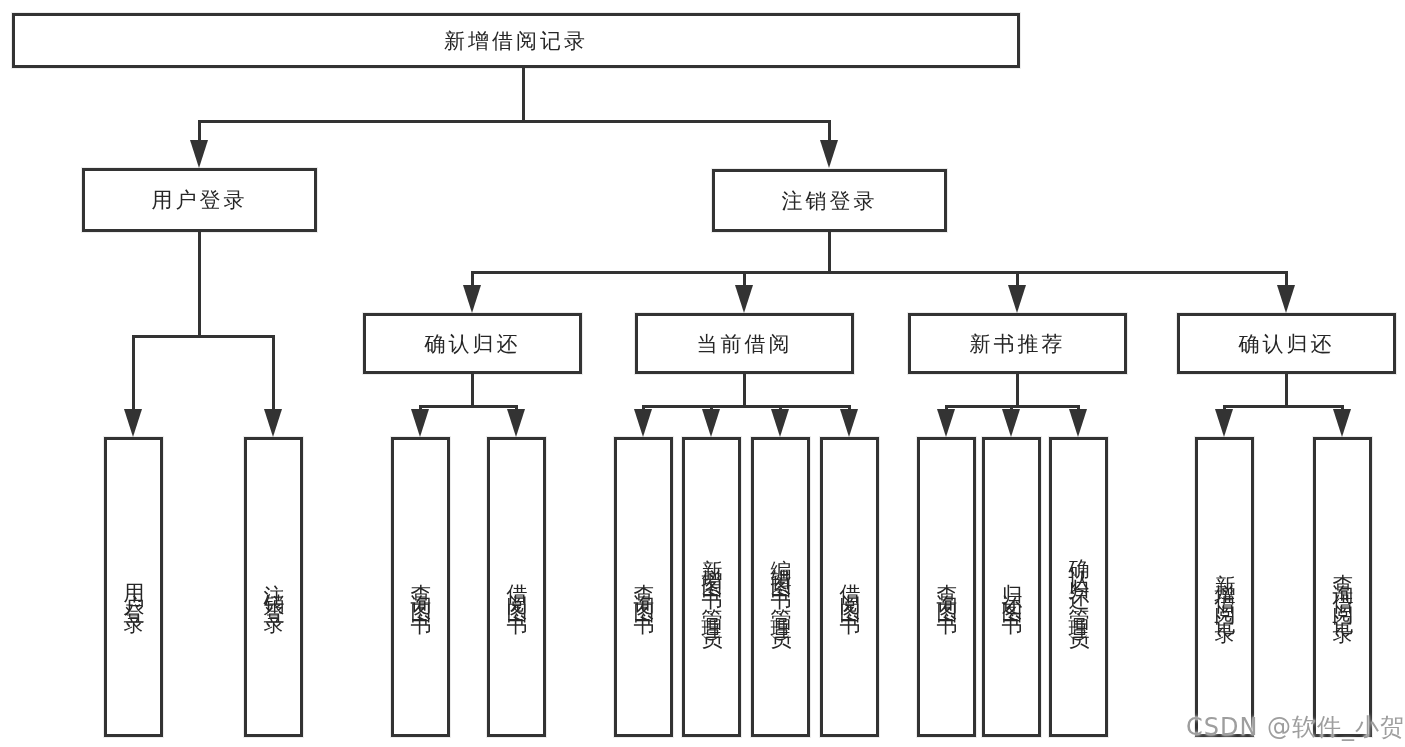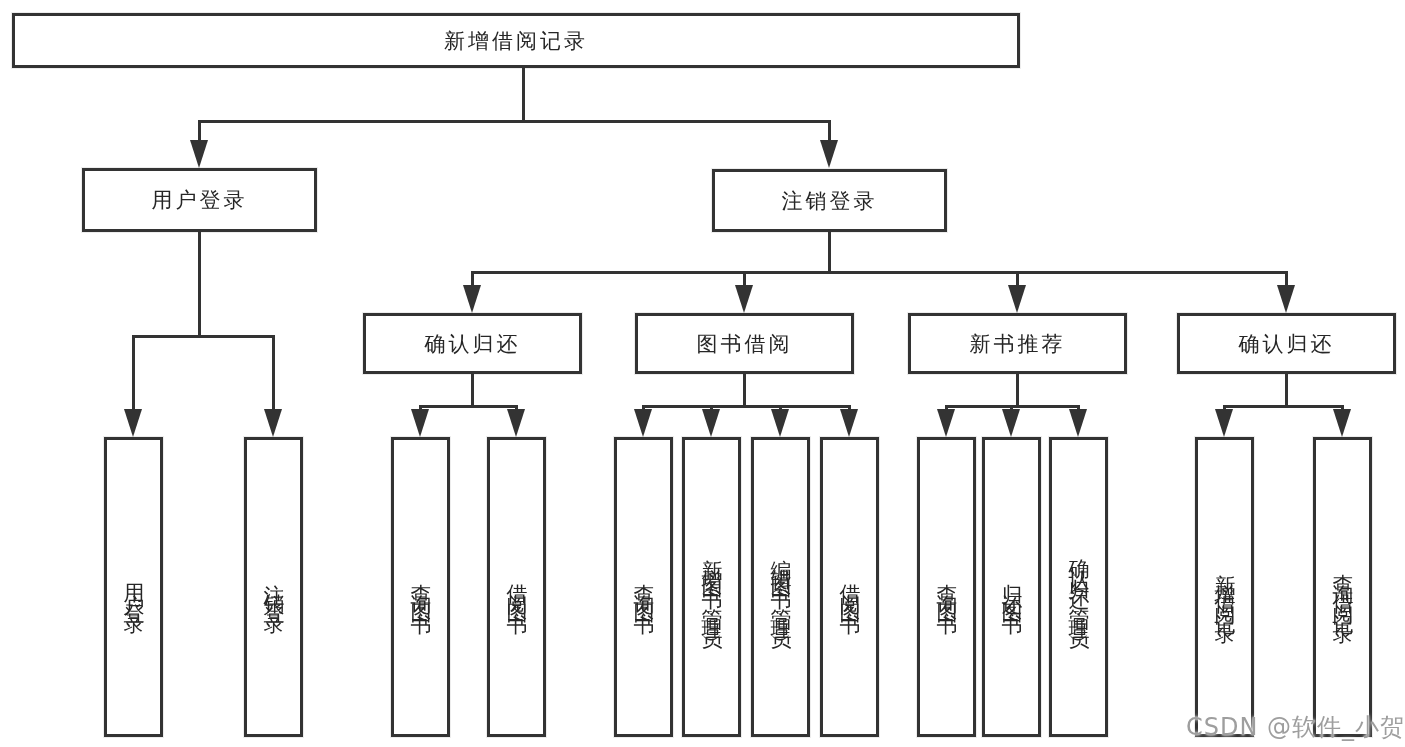--- a/index.html
+++ b/index.html
@@ -81,21 +81,21 @@
   <i class="ah" style="left:744px;top:285px"></i>
   <i class="vl" style="left:1015.5px;top:272px;height:16px"></i>
   <i class="ah" style="left:1017px;top:285px"></i>
   <i class="vl" style="left:1284.5px;top:272px;height:16px"></i>
   <i class="ah" style="left:1286px;top:285px"></i>
 
   <div class="box" style="left:363px;top:313px;width:219px;height:61px">
     <span>确认归还</span>
   </div>
   <div class="box" style="left:635px;top:313px;width:219px;height:61px">
-    <span>图书借阅</span>
+    <span>当前借阅</span>
   </div>
   <div class="box" style="left:908px;top:313px;width:219px;height:61px">
     <span>新书推荐</span>
   </div>
   <div class="box" style="left:1177px;top:313px;width:219px;height:61px">
     <span>确认归还</span>
   </div>
 
   <i class="vl" style="left:470.5px;top:374px;height:33px"></i>
   <i class="hl" style="left:418.5px;top:404.5px;width:99px"></i>

